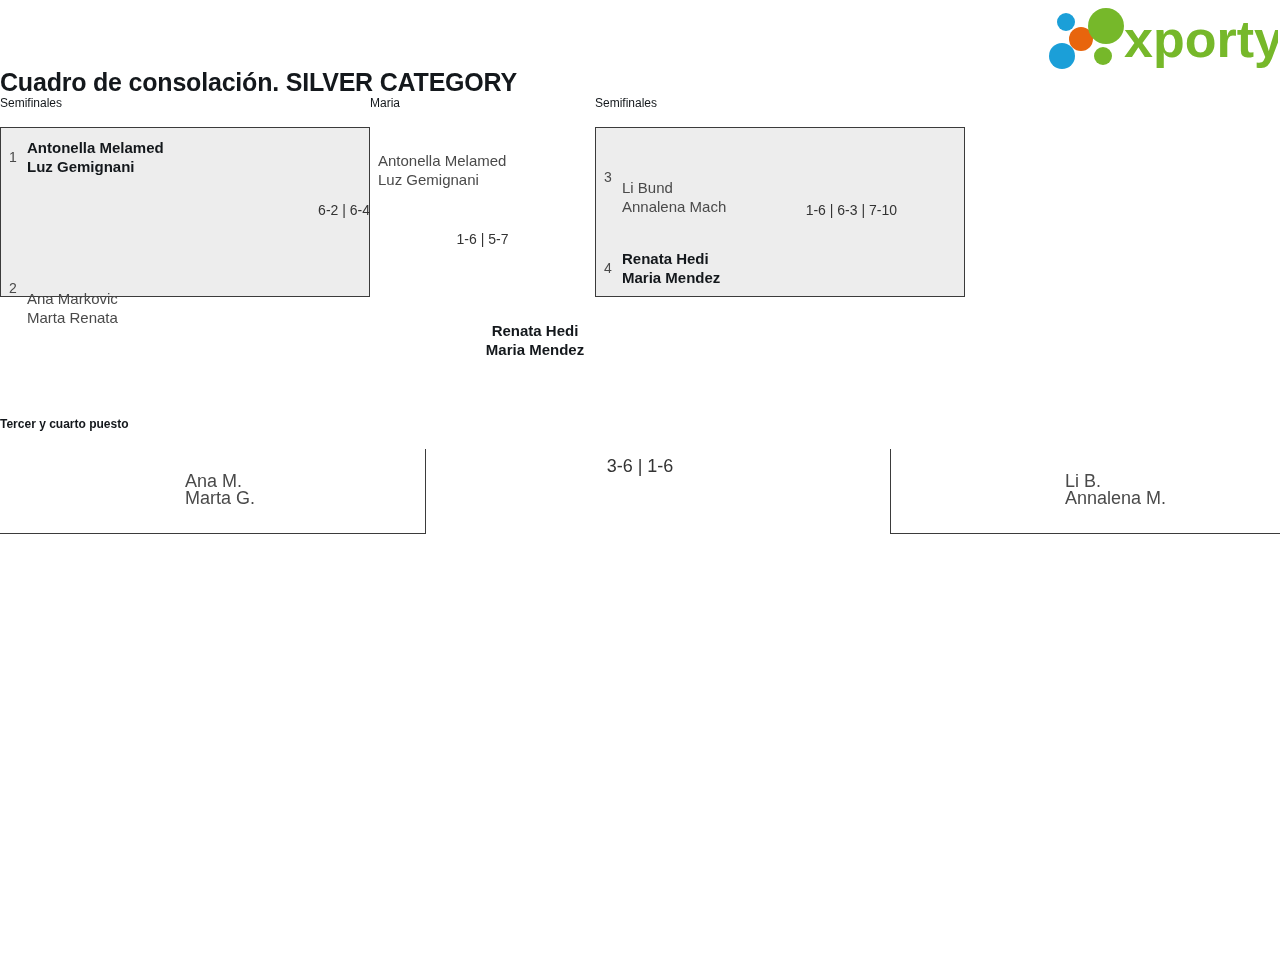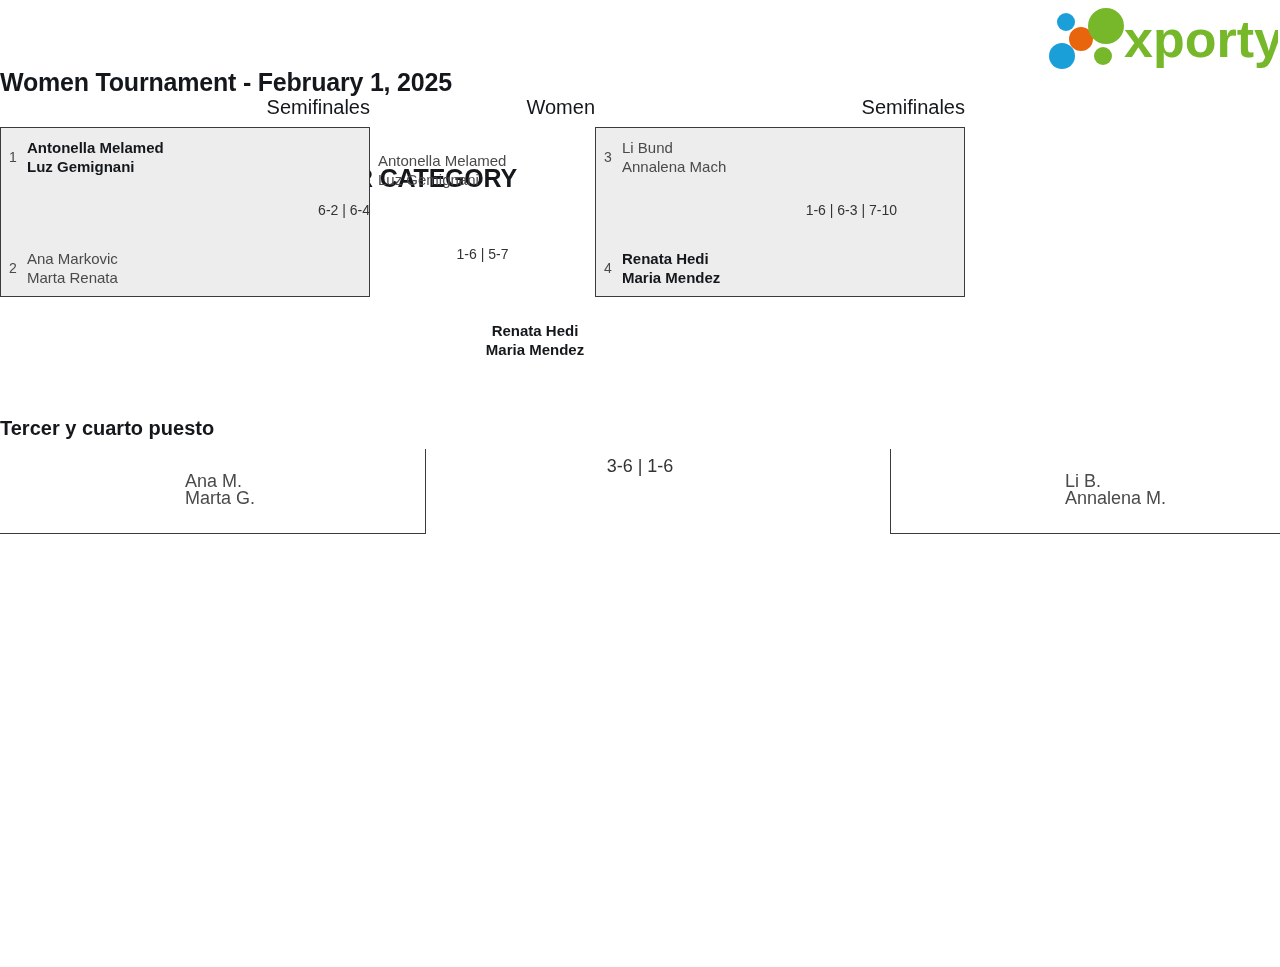--- a/index.html
+++ b/index.html
@@ -37,24 +37,24 @@
     top: 4px;
     width: 232px;
     height: 66px;
   }
   #brand-logo svg { display: block; }
 
   
   .round-header {
     position: absolute;
     top: 96px;
-    font-size: 20px;
-    font-weight: 400;
-    color: #14181c;
-    text-align: right;
+    font-size: 12px;
+    font-weight: 400;
+    color: #14181c;
+    text-align: left;
     white-space: nowrap;
   }
   #round-header-left  { left: 0px;   width: 370px; }
   #round-header-final { left: 370px; width: 225px; }
   #round-header-right { left: 595px; width: 370px; }
 
   
   .match-box {
     position: absolute;
     top: 127px;
@@ -86,21 +86,21 @@
     line-height: 1;
   }
   .team-names {
     font-size: 15px;
     line-height: 19px;
     white-space: nowrap;
   }
   .team-names .player { display: block; }
 
   .winner .team-names { font-weight: 700; color: #14181c; }
-  .loser  .team-names { font-weight: 400; color: #4a4a4a; }
+  .loser  .team-names { font-weight: 400; color: #4a4a4a; margin-top: 40px; }
 
   .match-score {
     position: absolute;
     top: 202px;
     font-size: 14px;
     color: #333333;
     text-align: right;
     white-space: nowrap;
   }
   #match-score-left  { left: 0px;   width: 370px; }
@@ -115,21 +115,21 @@
     line-height: 19px;
     font-weight: 400;
     color: #4a4a4a;
     white-space: nowrap;
   }
   #final-entrant .player { display: block; }
 
   #final-score {
     position: absolute;
     left: 370px;
-    top: 246px;
+    top: 231px;
     width: 225px;
     text-align: center;
     font-size: 14px;
     color: #333333;
     white-space: nowrap;
   }
 
   #champion {
     position: absolute;
     left: 370px;
@@ -142,21 +142,21 @@
     color: #14181c;
     white-space: nowrap;
   }
   #champion .player { display: block; }
 
   
   #third-place-title {
     position: absolute;
     left: 0px;
     top: 417px;
-    font-size: 20px;
+    font-size: 12px;
     font-weight: 700;
     color: #14181c;
     white-space: nowrap;
   }
 
   .third-bracket {
     position: absolute;
     top: 449px;
     height: 85px;
     box-sizing: border-box;
@@ -195,37 +195,36 @@
     text-align: center;
     font-size: 18px;
     color: #333333;
     white-space: nowrap;
   }
 </style>
 </head>
 <body>
 
 <div id="header-title">
-  <span class="title-line">Women Tournament - February 1, 2025</span>
   <span class="title-line">Cuadro de consolación. SILVER CATEGORY</span>
 </div>
 
 <div id="brand-logo">
   <svg width="232" height="66" viewBox="0 0 232 66" xmlns="http://www.w3.org/2000/svg">
     <circle cx="20" cy="18" r="9" fill="#1b9fd8"></circle>
     <circle cx="35" cy="35" r="12" fill="#e8650d"></circle>
     <circle cx="16" cy="52" r="13" fill="#1b9fd8"></circle>
     <circle cx="60" cy="22" r="18" fill="#76b82a"></circle>
     <circle cx="57" cy="52" r="9" fill="#76b82a"></circle>
     <text x="78" y="53" font-family="Liberation Sans, sans-serif" font-size="52" font-weight="700" fill="#76b82a">xporty</text>
   </svg>
 </div>
 
 <div class="round-header" id="round-header-left">Semifinales</div>
-<div class="round-header" id="round-header-final">Women</div>
+<div class="round-header" id="round-header-final">Maria</div>
 <div class="round-header" id="round-header-right">Semifinales</div>
 
 <div class="match-box" id="match-box-left">
   <div class="team-row top winner">
     <span class="seed">1</span>
     <span class="team-names">
       <span class="player">Antonella Melamed</span>
       <span class="player">Luz Gemignani</span>
     </span>
   </div>

